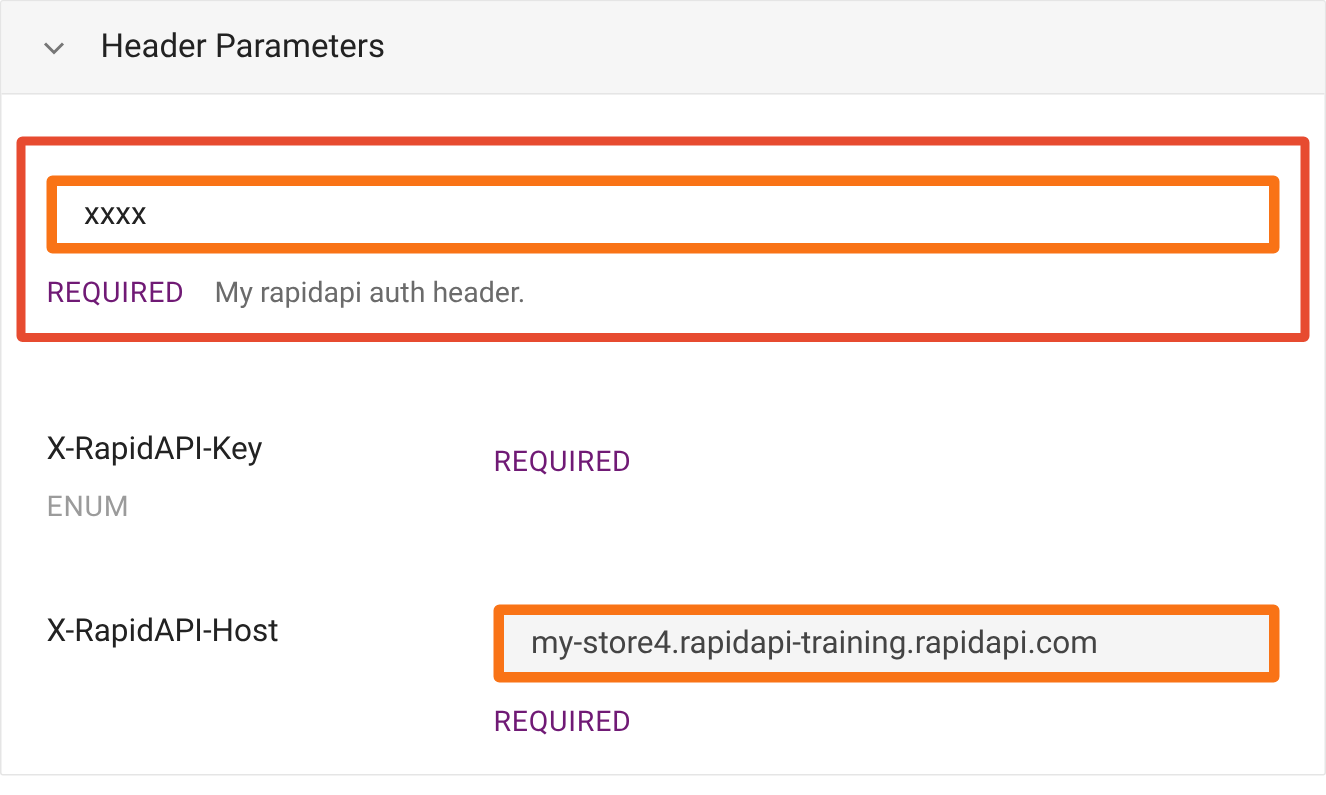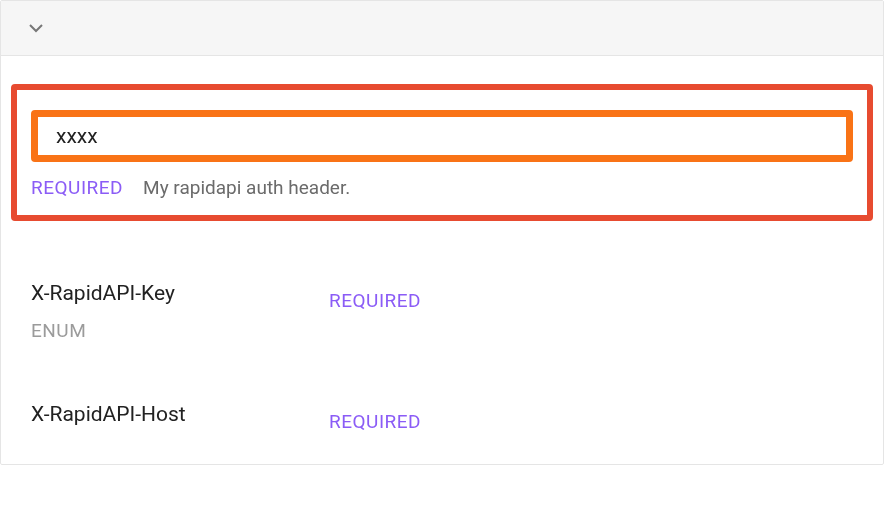--- a/index.html
+++ b/index.html
@@ -91,38 +91,39 @@
     background: #f5f5f5;
     color: #444;
   }
   .meta-line {
     display: flex;
     align-items: baseline;
     margin-top: 14px;
     font-size: 19px;
   }
   .required {
-    color: #8b5cf6;
+    color: #701a75;
     letter-spacing: 0.5px;
     margin-right: 20px;
   }
   .desc {
     color: #6b6b6b;
   }
 </style>
 </head>
 <body>
 
 <div class="container">
   <div class="section-header">
     <span class="chevron">
       <svg width="18" height="18" viewBox="0 0 18 18">
           <polyline points="3,6 9,12 15,6" fill="none" stroke="#777" stroke-width="2"></polyline>
         </svg>
     </span>
+    <span class="section-title">Header Parameters</span>
   </div>
 
   <div class="body">
 
     <div class="highlight-wrap">
       <div class="param-row">
         <div class="right-col">
           <input class="input" value="xxxx" style="">
           <div class="meta-line">
             <span class="required">REQUIRED</span>
@@ -143,20 +144,21 @@
           <span class="desc"></span>
         </div>
       </div>
     </div>
 
     <div class="param-row plain">
       <div class="left-col">
         <div class="param-name">X-RapidAPI-Host</div>
       </div>
       <div class="right-col">
+        <input class="input readonly" readonly="" value="my-store4.rapidapi-training.rapidapi.com" style="">
         <div class="meta-line">
           <span class="required">REQUIRED</span>
           <span class="desc"></span>
         </div>
       </div>
     </div>
 
   </div>
 </div>
 

